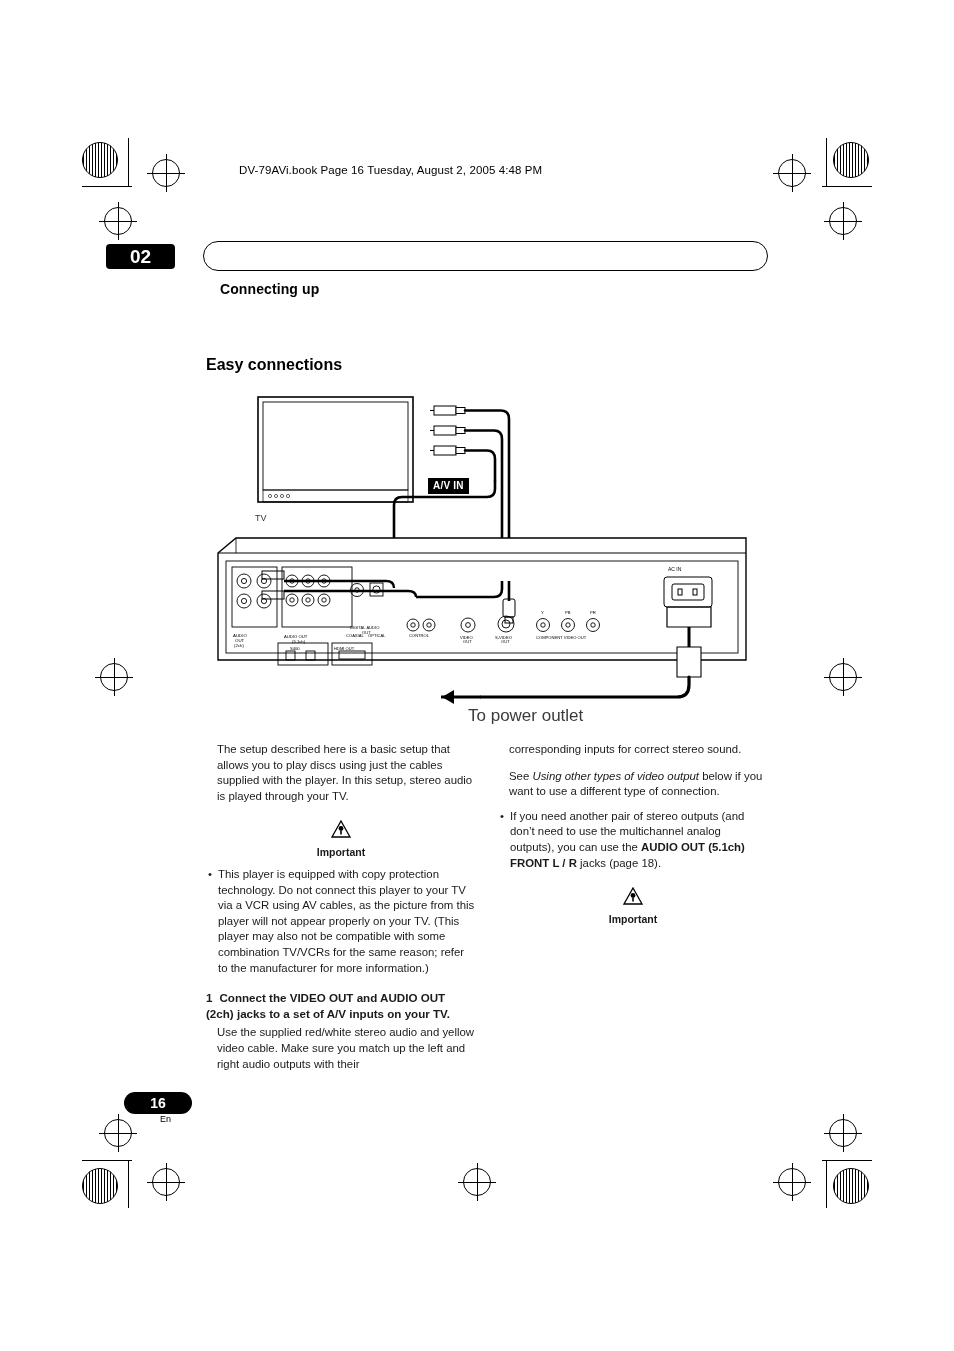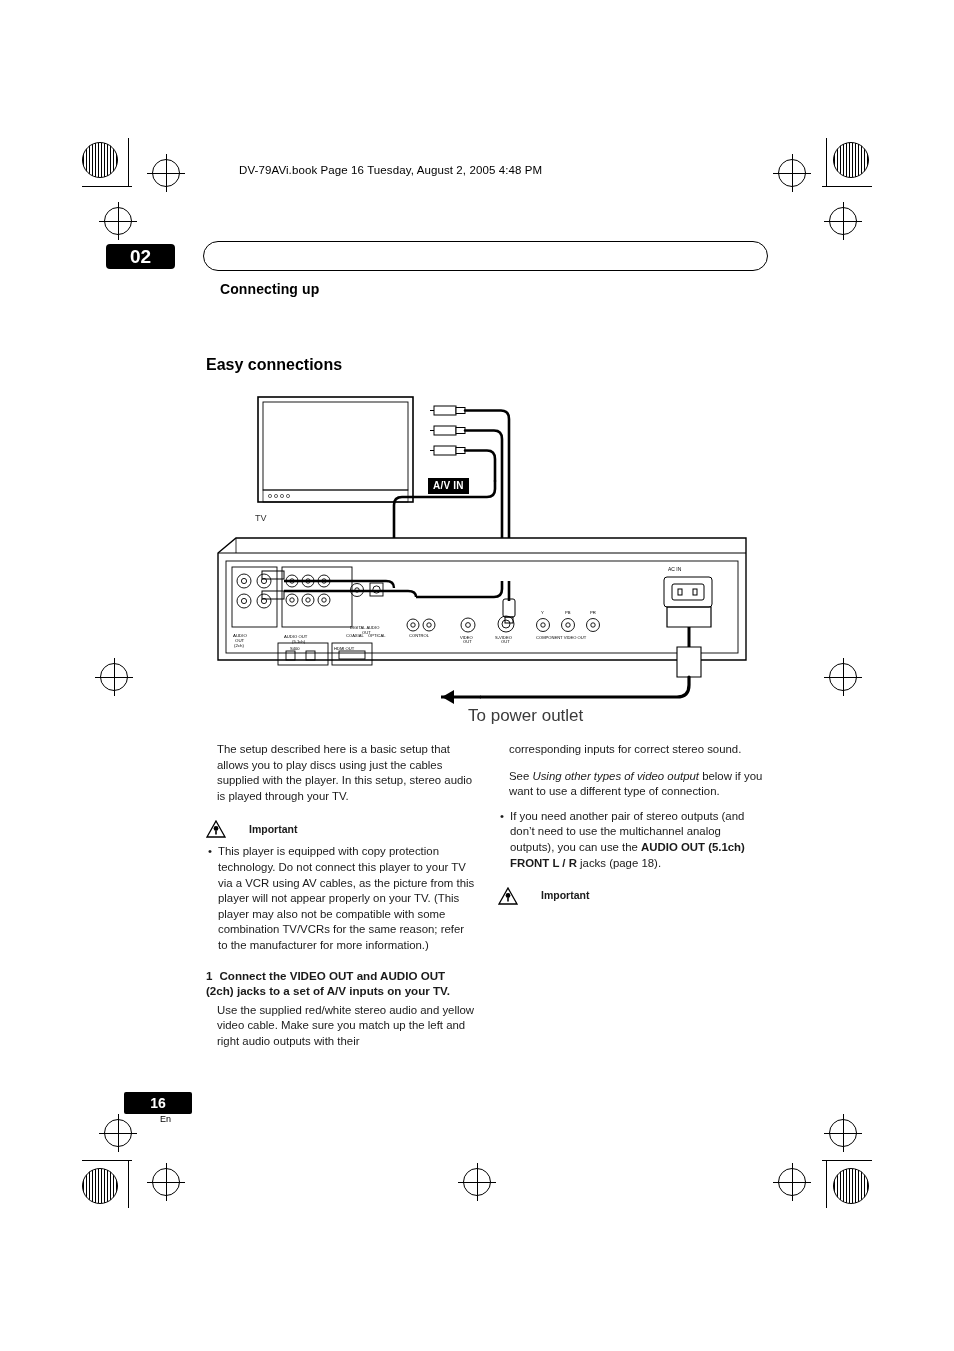--- a/index.html
+++ b/index.html
@@ -132,23 +132,24 @@
   }
   .col.left { left: 206px; top: 742px; width: 270px; }
   .col.right { left: 498px; top: 742px; width: 270px; }
 
   .col p { margin: 0 0 0 11px; }
   .col p + p { margin-top: 11px; }
 
   .imp-head {
     display: flex;
     align-items: center;
-    gap: 23px;
+    gap: 7px;
     margin-top: 16px;
     margin-bottom: 6px;
+    flex-direction: column;
   }
   .imp-head .warn {
     width: 20px; height: 18px;
     position: relative;
     flex: none;
   }
   .imp-head .warn svg { display:block; }
   .imp-head .txt {
     font-size: 10.5px;
     font-weight: bold;
@@ -187,21 +188,21 @@
     position: absolute;
     left: 124px; top: 1092px;
     width: 68px; height: 22px;
     background: #000;
     color: #fff;
     font-weight: bold;
     font-size: 14px;
     display: flex;
     align-items: center;
     justify-content: center;
-    border-radius: 2px;
+    border-radius: 11px;
   }
   .pagelang {
     position: absolute;
     left: 160px; top: 1114px;
     font-size: 9px;
   }
 </style>
 </head>
 <body>
 

